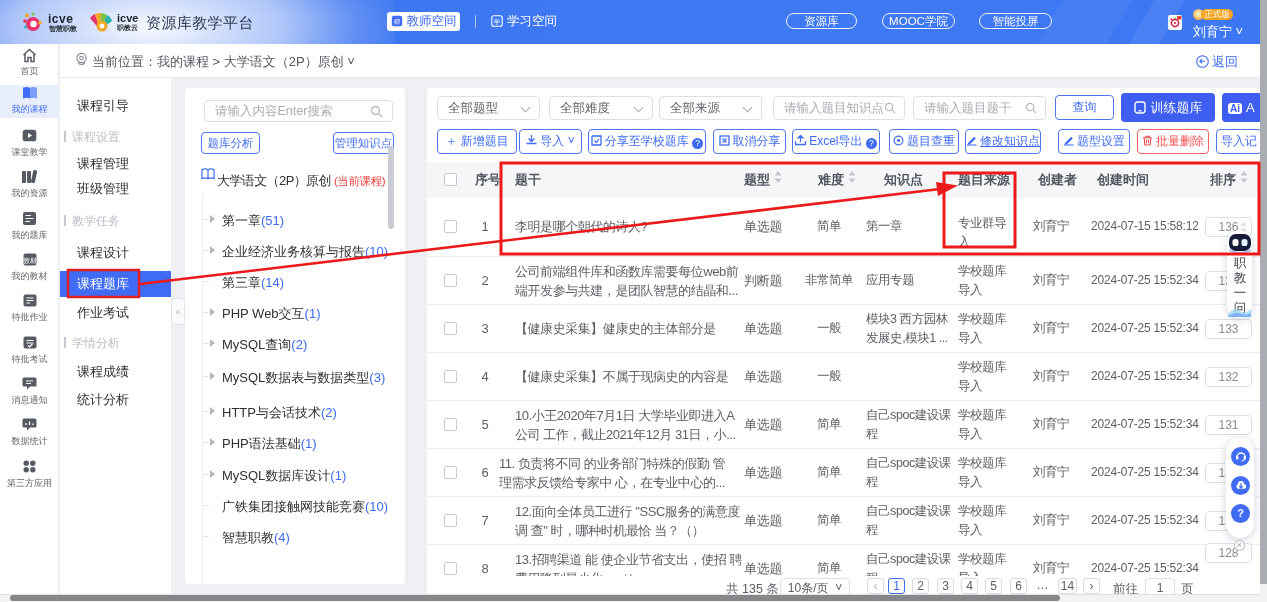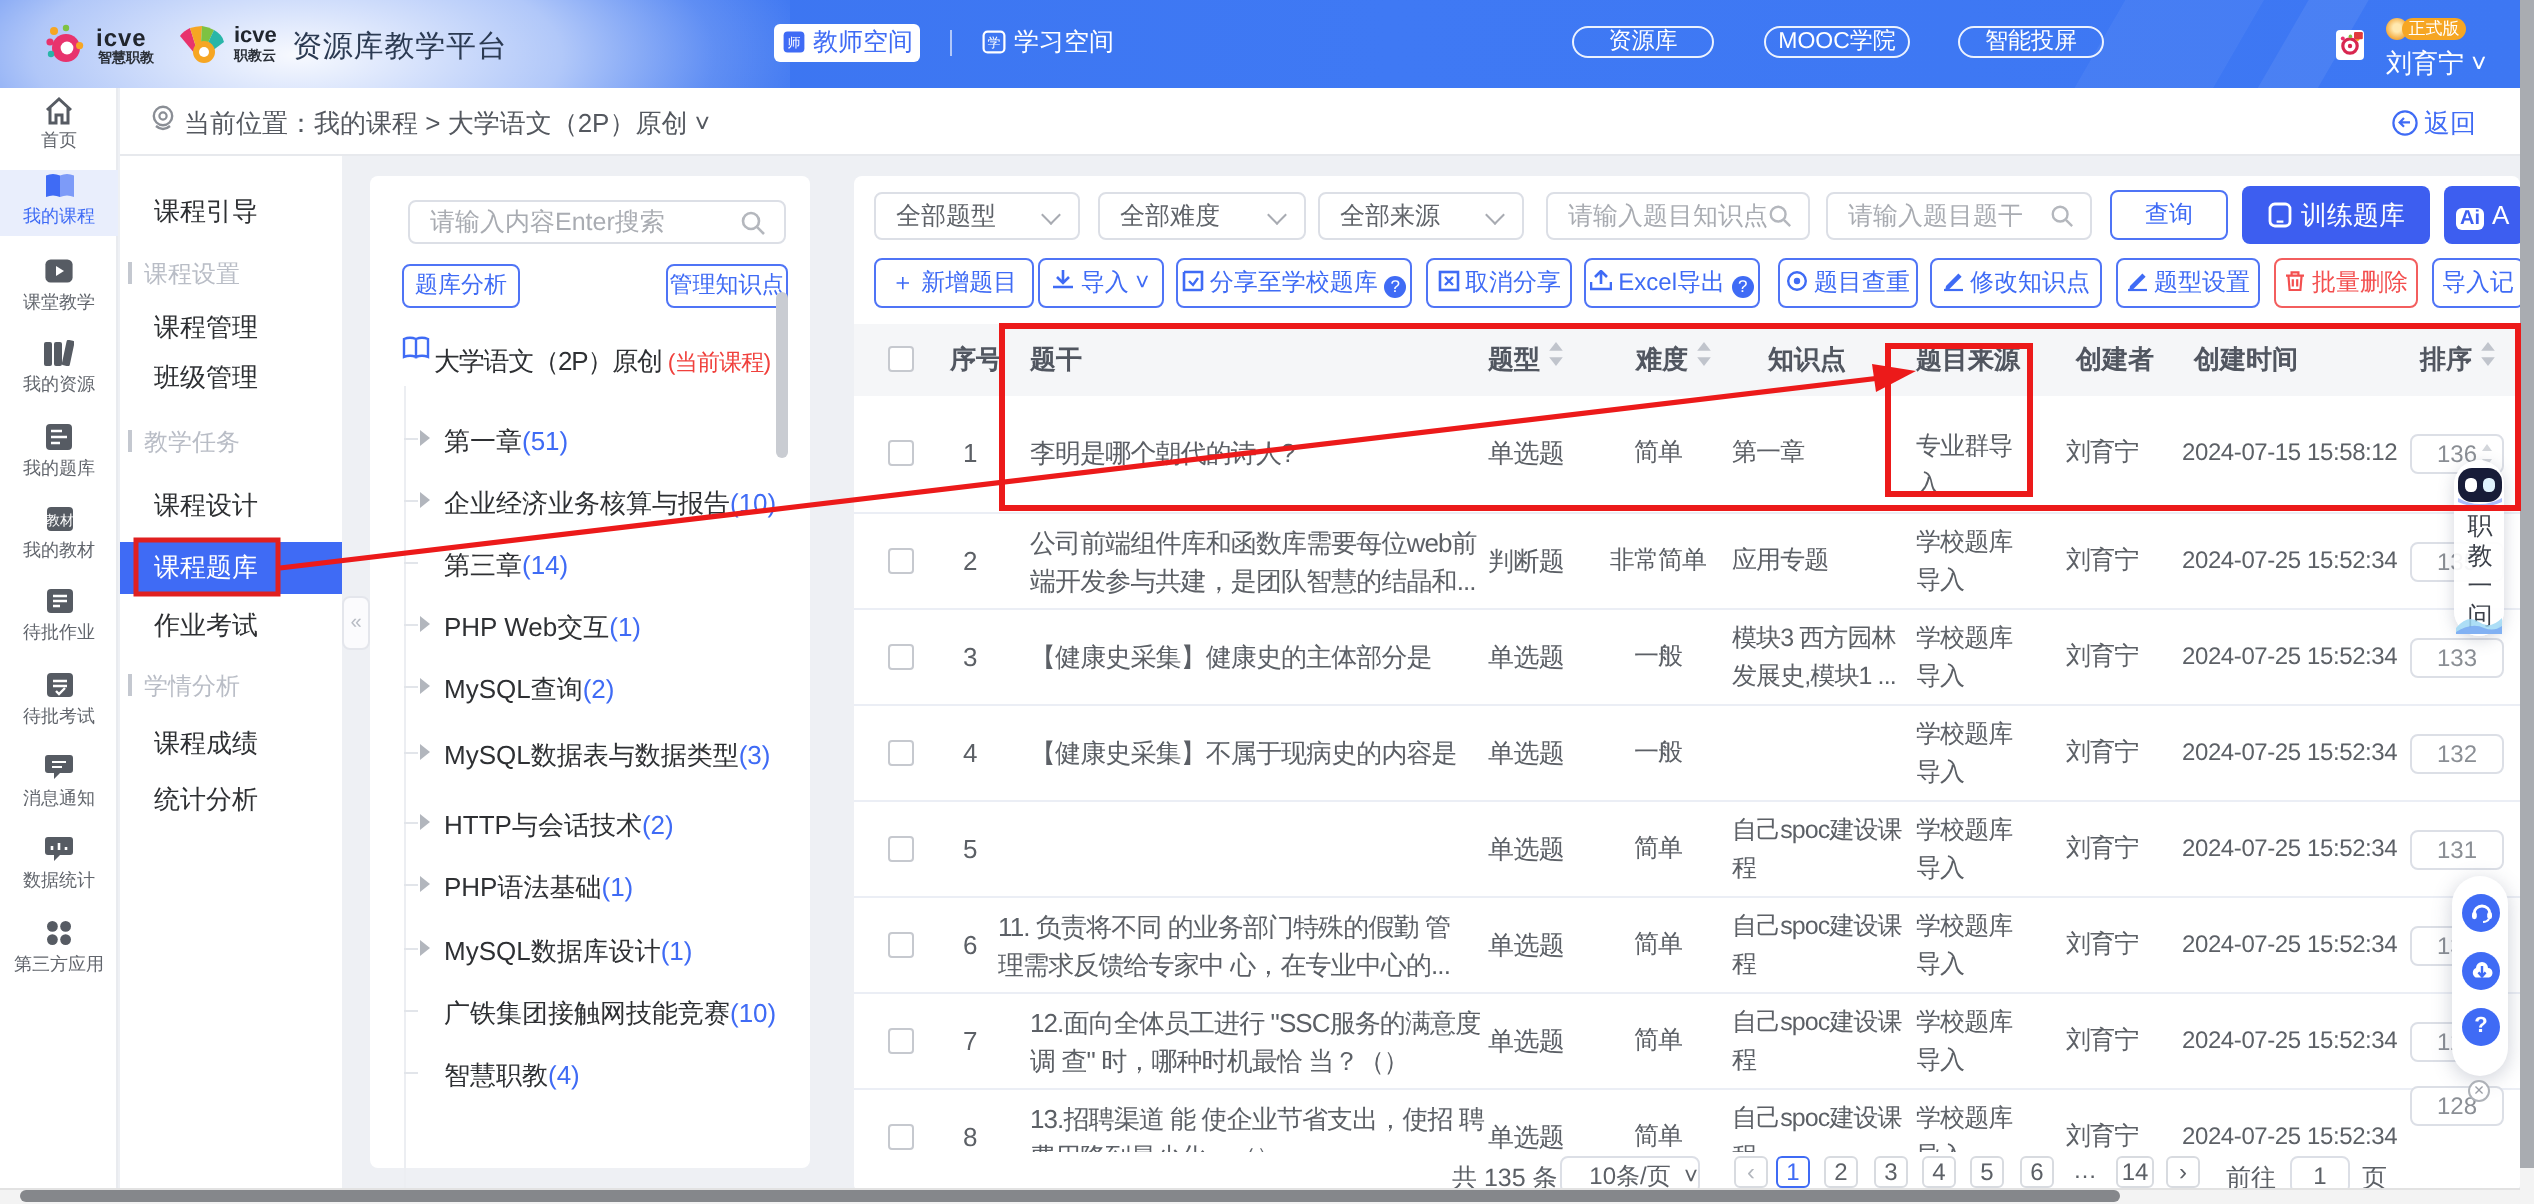--- a/index.html
+++ b/index.html
@@ -333,21 +333,21 @@
         <rect x="1" y="1" width="9" height="9" fill="none" stroke="#3f6bf5" stroke-width="1.3"></rect>
         <path d="M3.5 3.5 L7.5 7.5 M7.5 3.5 L3.5 7.5" stroke="#3f6bf5" stroke-width="1.2"></path>
       </svg>取消分享</div>
   <div class="btn" style="left:365px;top:41px;width:88px;"><svg width="11" height="11" viewBox="0 0 11 11" style="vertical-align:-1px;margin-right:3px">
         <path d="M5.5 7 V1 M2.5 3.5 L5.5 .5 L8.5 3.5 M0.5 6 V9.5 H10.5 V6" stroke="#3f6bf5" stroke-width="1.3" fill="none"></path>
       </svg>Excel导出 <span style="display:inline-block;width:11px;height:11px;border-radius:50%;background:#3f6bf5;color:#fff;font-size:8.5px;line-height:11px;vertical-align:-1px;">?</span></div>
   <div class="btn" style="left:462px;top:41px;width:70px;"><svg width="11" height="11" viewBox="0 0 11 11" style="vertical-align:-1px;margin-right:3px">
         <circle cx="5.5" cy="5.5" r="4.4" fill="none" stroke="#3f6bf5" stroke-width="1.2"></circle>
         <circle cx="5.5" cy="5.5" r="1.6" fill="#3f6bf5"></circle>
       </svg>题目查重</div>
-  <div class="btn" style="left:538px;top:41px;width:86px;"><svg width="11" height="12" viewBox="0 0 11 12" style="vertical-align:-1px;margin-right:3px">
+  <div class="btn" style="left:538px;top:41px;width:76px;text-decoration:underline;"><svg width="11" height="12" viewBox="0 0 11 12" style="vertical-align:-1px;margin-right:3px">
         <path d="M2 9 L8.2 2.8 L9.8 4.4 L3.6 10.6 L1.6 11 Z" fill="#3f6bf5"></path>
         <path d="M1 11 H10.5" stroke="#3f6bf5" stroke-width="1.1"></path>
       </svg>修改知识点</div>
   <div class="btn" style="left:631px;top:41px;width:72px;"><svg width="11" height="12" viewBox="0 0 11 12" style="vertical-align:-1px;margin-right:3px">
         <path d="M2 9 L8.2 2.8 L9.8 4.4 L3.6 10.6 L1.6 11 Z" fill="#3f6bf5"></path>
         <path d="M1 11 H10.5" stroke="#3f6bf5" stroke-width="1.1"></path>
       </svg>题型设置</div>
   <div class="btn red" style="left:710px;top:41px;width:72px;"><svg width="11" height="11" viewBox="0 0 11 11" style="vertical-align:-1px;margin-right:3px">
         <path d="M1 2.8 H10 M3.8 2.8 V1.2 H7.2 V2.8 M2.2 2.8 L2.8 10 H8.2 L8.8 2.8 M4.4 4.6 V8.2 M6.6 4.6 V8.2" stroke="#f34f4f" stroke-width="1.1" fill="none"></path>
       </svg>批量删除</div>
@@ -421,20 +421,21 @@
     <div class="cell" style="left:317px;top:14px;">单选题</div>
     <div class="cell" style="left:371px;top:14px;width:62px;text-align:center;font-size:12.5px;letter-spacing:-.45px;">一般</div>
     <div class="cell" style="left:531px;top:5px;width:60px;font-size:12.5px;letter-spacing:-.45px;">学校题库<br>导入</div>
     <div class="cell" style="left:606px;top:14px;font-size:12.5px;letter-spacing:-.45px;">刘育宁</div>
     <div class="cell" style="left:664px;top:14px;font-size:12px;letter-spacing:-.2px;">2024-07-25 15:52:34</div>
     <div class="sortin" style="left:778px;top:14px;">132</div>
   </div>
   <div class="row" style="top:313px;height:48px;">
     <div class="ck" style="left:17px;top:17px;"></div>
     <div class="cell" style="left:48px;top:14px;width:20px;text-align:center;">5</div>
+    <div class="cell" style="left:88px;top:5px;width:232px;overflow:hidden;letter-spacing:-.45px;">10.小王2020年7月1日 大学毕业即进入A<br>公司 工作，截止2021年12月 31日，小...</div>
     <div class="cell" style="left:317px;top:14px;">单选题</div>
     <div class="cell" style="left:371px;top:14px;width:62px;text-align:center;font-size:12.5px;letter-spacing:-.45px;">简单</div>
     <div class="cell" style="left:439px;top:5px;width:92px;font-size:12.5px;letter-spacing:-.45px;">自己spoc建设课<br>程</div>
     <div class="cell" style="left:531px;top:5px;width:60px;font-size:12.5px;letter-spacing:-.45px;">学校题库<br>导入</div>
     <div class="cell" style="left:606px;top:14px;font-size:12.5px;letter-spacing:-.45px;">刘育宁</div>
     <div class="cell" style="left:664px;top:14px;font-size:12px;letter-spacing:-.2px;">2024-07-25 15:52:34</div>
     <div class="sortin" style="left:778px;top:14px;">131</div>
   </div>
   <div class="row" style="top:361px;height:48px;">
     <div class="ck" style="left:17px;top:17px;"></div>
@@ -468,21 +469,21 @@
     <div class="cell" style="left:371px;top:14px;width:62px;text-align:center;font-size:12.5px;letter-spacing:-.45px;">简单</div>
     <div class="cell" style="left:439px;top:5px;width:92px;font-size:12.5px;letter-spacing:-.45px;">自己spoc建设课<br>程</div>
     <div class="cell" style="left:531px;top:5px;width:60px;font-size:12.5px;letter-spacing:-.45px;">学校题库<br>导入</div>
     <div class="cell" style="left:606px;top:14px;font-size:12.5px;letter-spacing:-.45px;">刘育宁</div>
     <div class="cell" style="left:664px;top:14px;font-size:12px;letter-spacing:-.2px;">2024-07-25 15:52:34</div>
     <div class="sortin" style="left:778px;top:-2px;">128</div>
   </div>
 
   <div id="pager">
     <span style="position:absolute;left:299px;top:5px;">共 135 条</span>
-    <span style="position:absolute;left:353px;top:2px;width:70px;height:19px;border:1px solid #dcdfe6;border-radius:4px;font-size:12px;color:#5c6066;line-height:18px;text-align:right;">10条/页&nbsp;&nbsp;˅</span>
+    <span style="position:absolute;left:353px;top:2px;width:70px;height:19px;border:1px solid #dcdfe6;border-radius:4px;font-size:12px;color:#5c6066;line-height:18px;text-align:center;">10条/页&nbsp;&nbsp;˅</span>
     <span class="pbtn" style="left:440px;color:#b2b6bd;">‹</span>
     <span class="pbtn on" style="left:461px;">1</span>
     <span class="pbtn" style="left:485px;">2</span>
     <span class="pbtn" style="left:510px;">3</span>
     <span class="pbtn" style="left:534px;">4</span>
     <span class="pbtn" style="left:558px;">5</span>
     <span class="pbtn" style="left:583px;">6</span>
     <span class="pbtn" style="left:607px;border:none;">…</span>
     <span class="pbtn" style="left:631px;width:19px;">14</span>
     <span class="pbtn" style="left:656px;">›</span>

